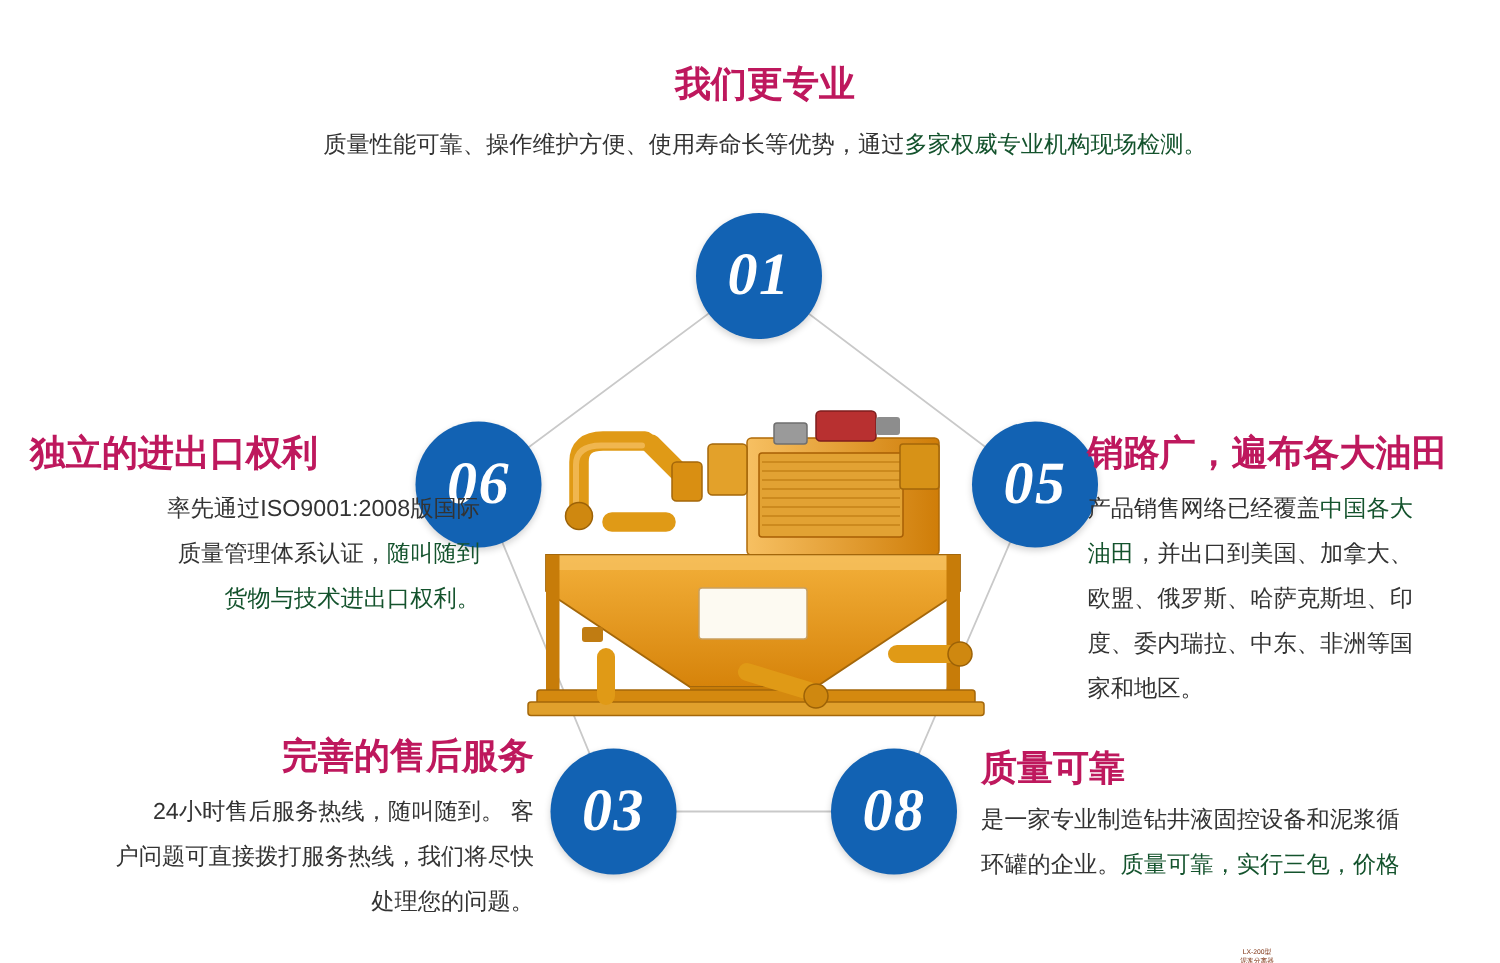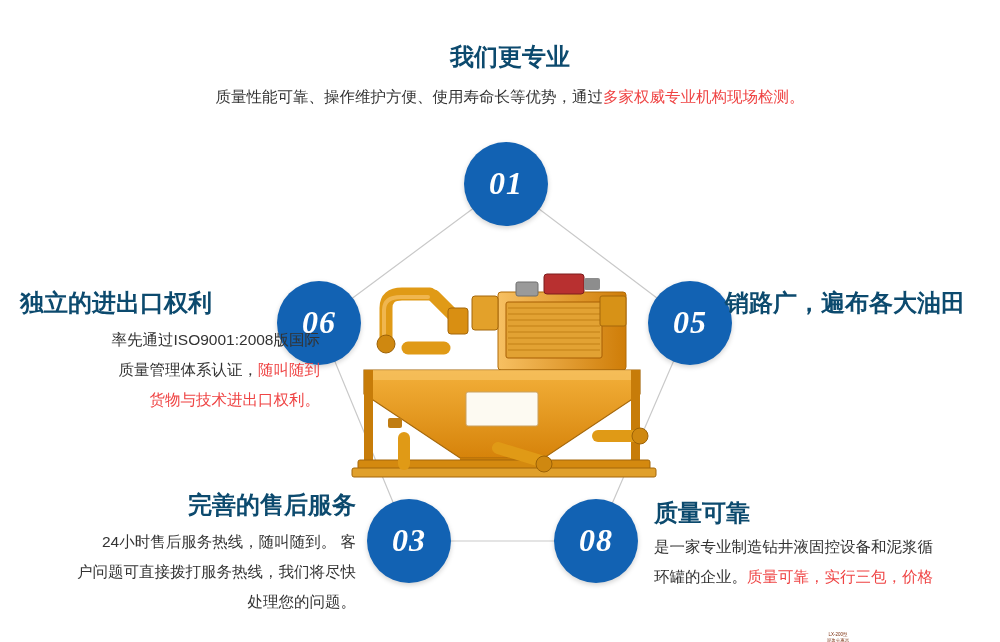--- a/index.html
+++ b/index.html
@@ -21,47 +21,47 @@
     position:absolute;
     width:84px;height:84px;border-radius:50%;
     background:#1262b3;
     color:#ffffff;
     display:flex;align-items:center;justify-content:center;
     box-shadow:0 2px 5px rgba(0,0,0,.18);
   }
   .badge span{
     font-family:"Liberation Serif","DejaVu Serif",serif;
     font-style:italic;
-    font-size:32px;
+    font-size:40px;
     font-weight:700;
     letter-spacing:1px;
     line-height:1;
     transform:translateY(-1px);
   }
   #badge-01{left:464px;top:142px;}
   #badge-02{left:277px;top:281px;}
   #badge-05{left:648px;top:281px;}
   #badge-03{left:367px;top:499px;}
   #badge-04{left:554px;top:499px;}
 
   
   .blk{position:absolute;}
   .h{
-    color:#0c4a6e;
+    color:#be185d;
     font-size:24px;
     font-weight:700;
     line-height:1.1;
     margin-bottom:9px;
   }
   .p{
     font-size:15.5px;
     line-height:30px;
     color:#333;
   }
-  .p .hl{color:#ef4444;}
+  .p .hl{color:#14532d;}
 
   #blk-01{left:160px;top:44px;width:700px;text-align:center;}
   #blk-01 .h{margin-bottom:12px;}
   #blk-01 .p{text-align:center;}
 
   #blk-02{left:20px;top:290px;width:300px;text-align:right;}
   #blk-02 .h{text-align:left;}
   #blk-02 .p{text-align:right;}
 
   #blk-05{left:725px;top:290px;width:262px;text-align:left;}
@@ -196,20 +196,31 @@
       <div><span>率先通过ISO9001:2008版国际</span></div>
       <div>
         <span>质量管理体系认证，</span><span class="hl">随叫随到</span>
       </div>
       <div><span class="hl">货物与技术进出口权利。</span></div>
     </div>
   </div>
 
   <div class="blk" id="blk-05">
     <div class="h">销路广，遍布各大油田</div>
+    <div class="p">
+      <div>
+        <span>产品销售网络已经覆盖</span><span class="hl">中国各大</span>
+      </div>
+      <div>
+        <span class="hl">油田</span><span>，并出口到美国、加拿大、</span>
+      </div>
+      <div><span>欧盟、俄罗斯、哈萨克斯坦、印</span></div>
+      <div><span>度、委内瑞拉、中东、非洲等国</span></div>
+      <div><span>家和地区。</span></div>
+    </div>
   </div>
 
   <div class="blk" id="blk-03">
     <div class="h">完善的售后服务</div>
     <div class="p">
       <div><span>24小时售后服务热线，随叫随到。 客</span></div>
       <div><span>户问题可直接拨打服务热线，我们将尽快</span></div>
       <div><span>处理您的问题。</span></div>
     </div>
   </div>

